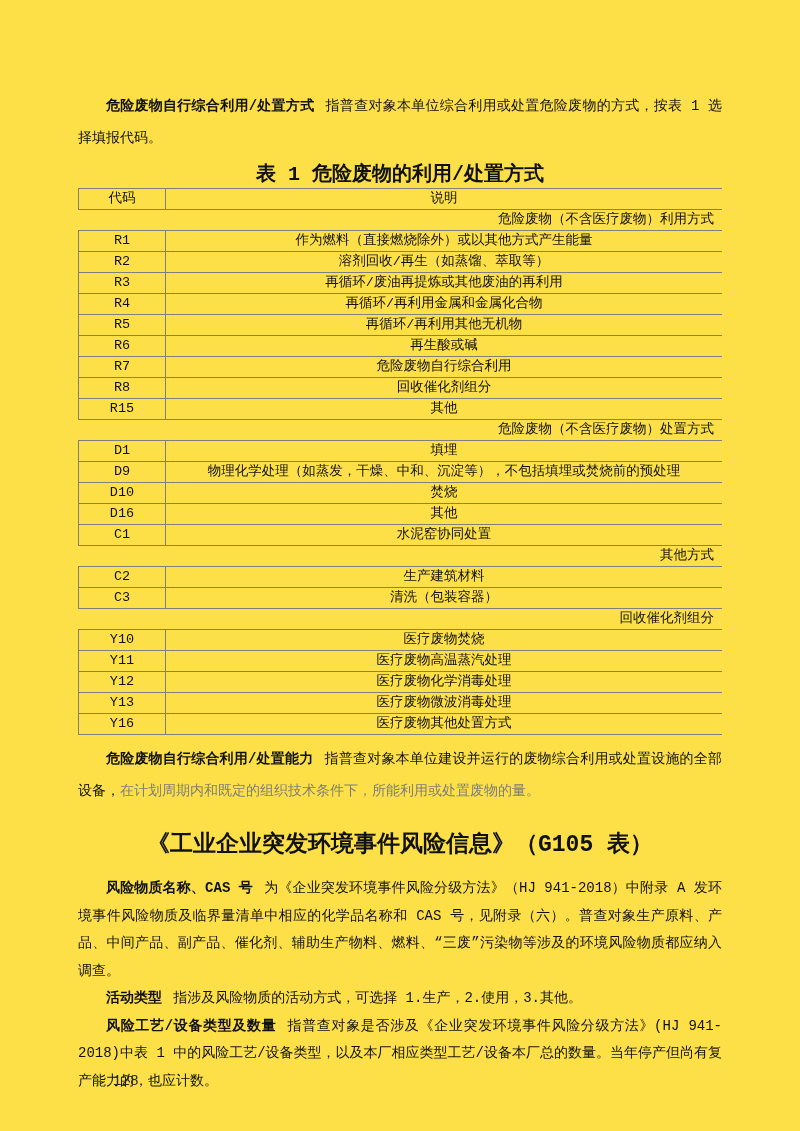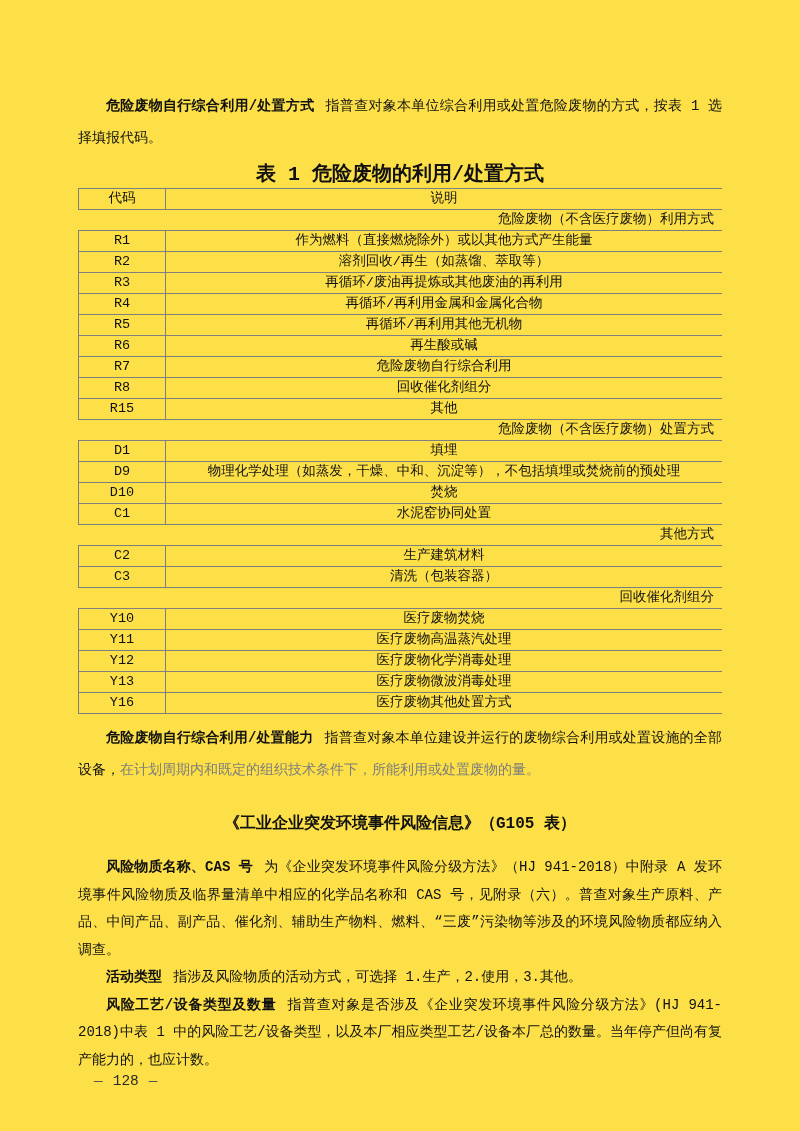--- a/index.html
+++ b/index.html
@@ -56,21 +56,21 @@
     border-right: 1px solid #7f7f7f;
   }
   td.desc-cell { text-align: center; }
   th.desc-head { text-align: center; }
   td.section-cell { text-align: right; border-left: none; border-right: none; }
 
   .big-heading {
     margin: 25px 0 17px 0;
     text-align: center;
     font-weight: bold;
-    font-size: 16px;
+    font-size: 23px;
     line-height: 26px;
     text-indent: 0;
   }
   .spacer-8 { height: 8px; }
 
   .footer {
     position: absolute;
     left: 84px; top: 1045px;
     font-size: 14.5px;
     color: #2b2b2b;
@@ -147,20 +147,24 @@
         </tr>
         <tr>
           <td class="code-cell">D9</td>
           <td class="desc-cell">物理化学处理（如蒸发，干燥、中和、沉淀等），不包括填埋或焚烧前的预处理</td>
         </tr>
         <tr>
           <td class="code-cell">D10</td>
           <td class="desc-cell">焚烧</td>
         </tr>
         <tr>
+          <td class="code-cell">D16</td>
+          <td class="desc-cell">其他</td>
+        </tr>
+        <tr>
           <td class="code-cell">C1</td>
           <td class="desc-cell">水泥窑协同处置</td>
         </tr>
         <tr>
           <td colspan="2" class="section-cell">其他方式</td>
         </tr>
         <tr>
           <td class="code-cell">C2</td>
           <td class="desc-cell">生产建筑材料</td>
         </tr>

